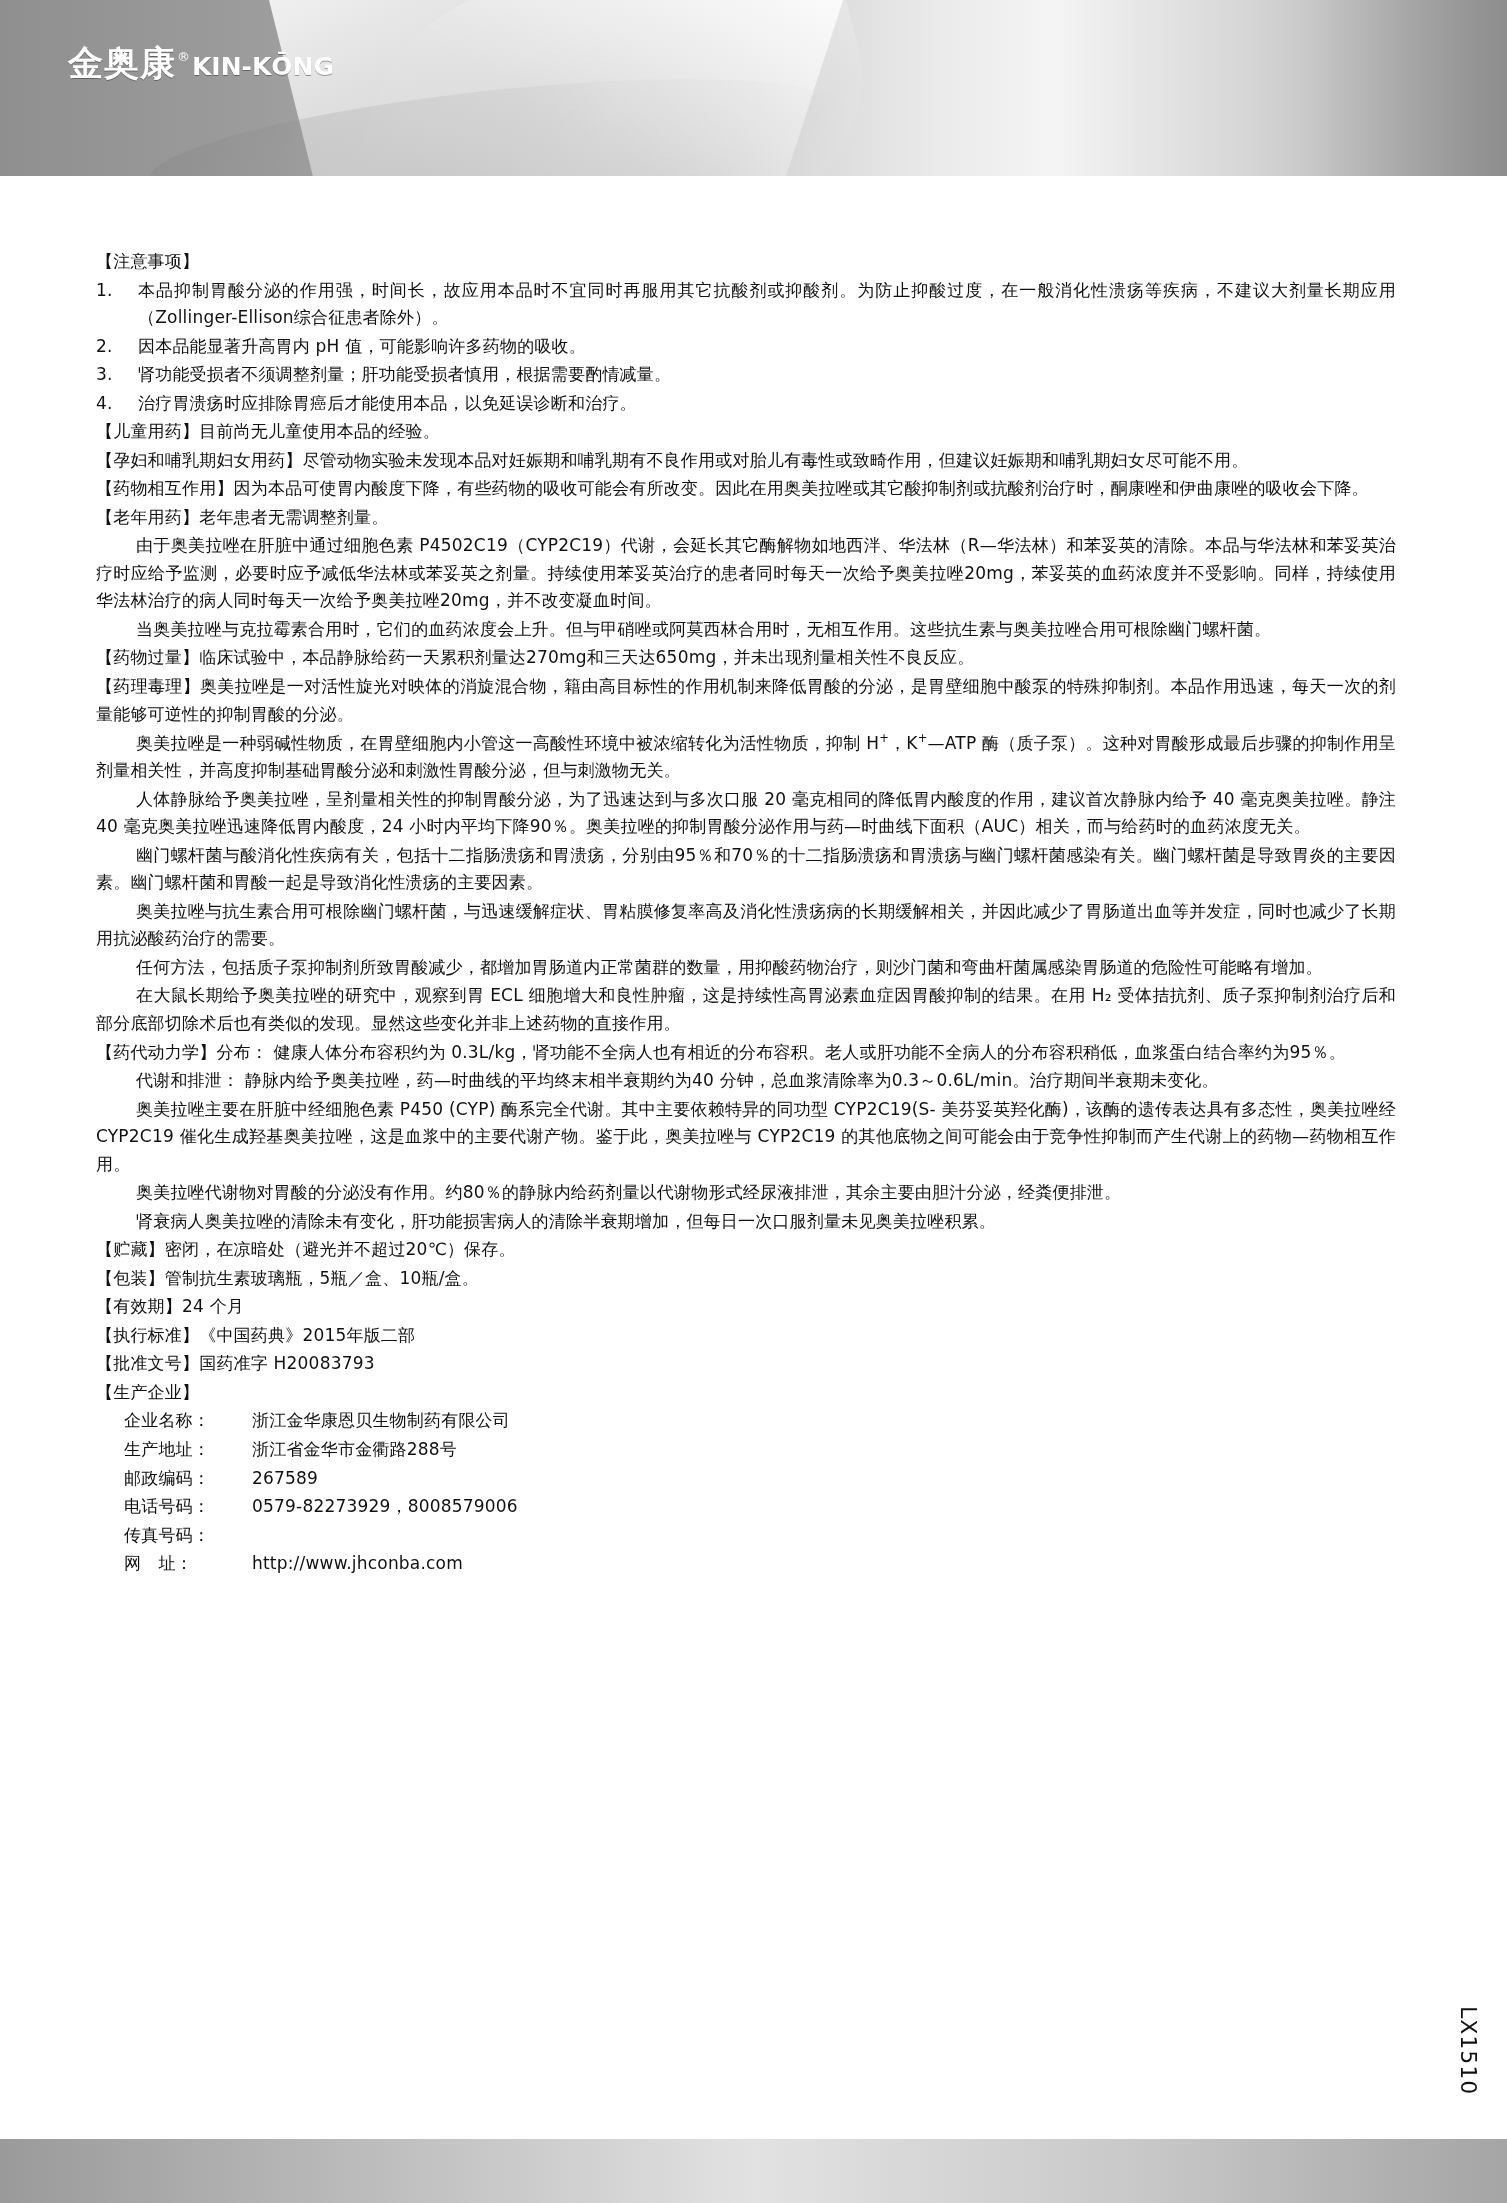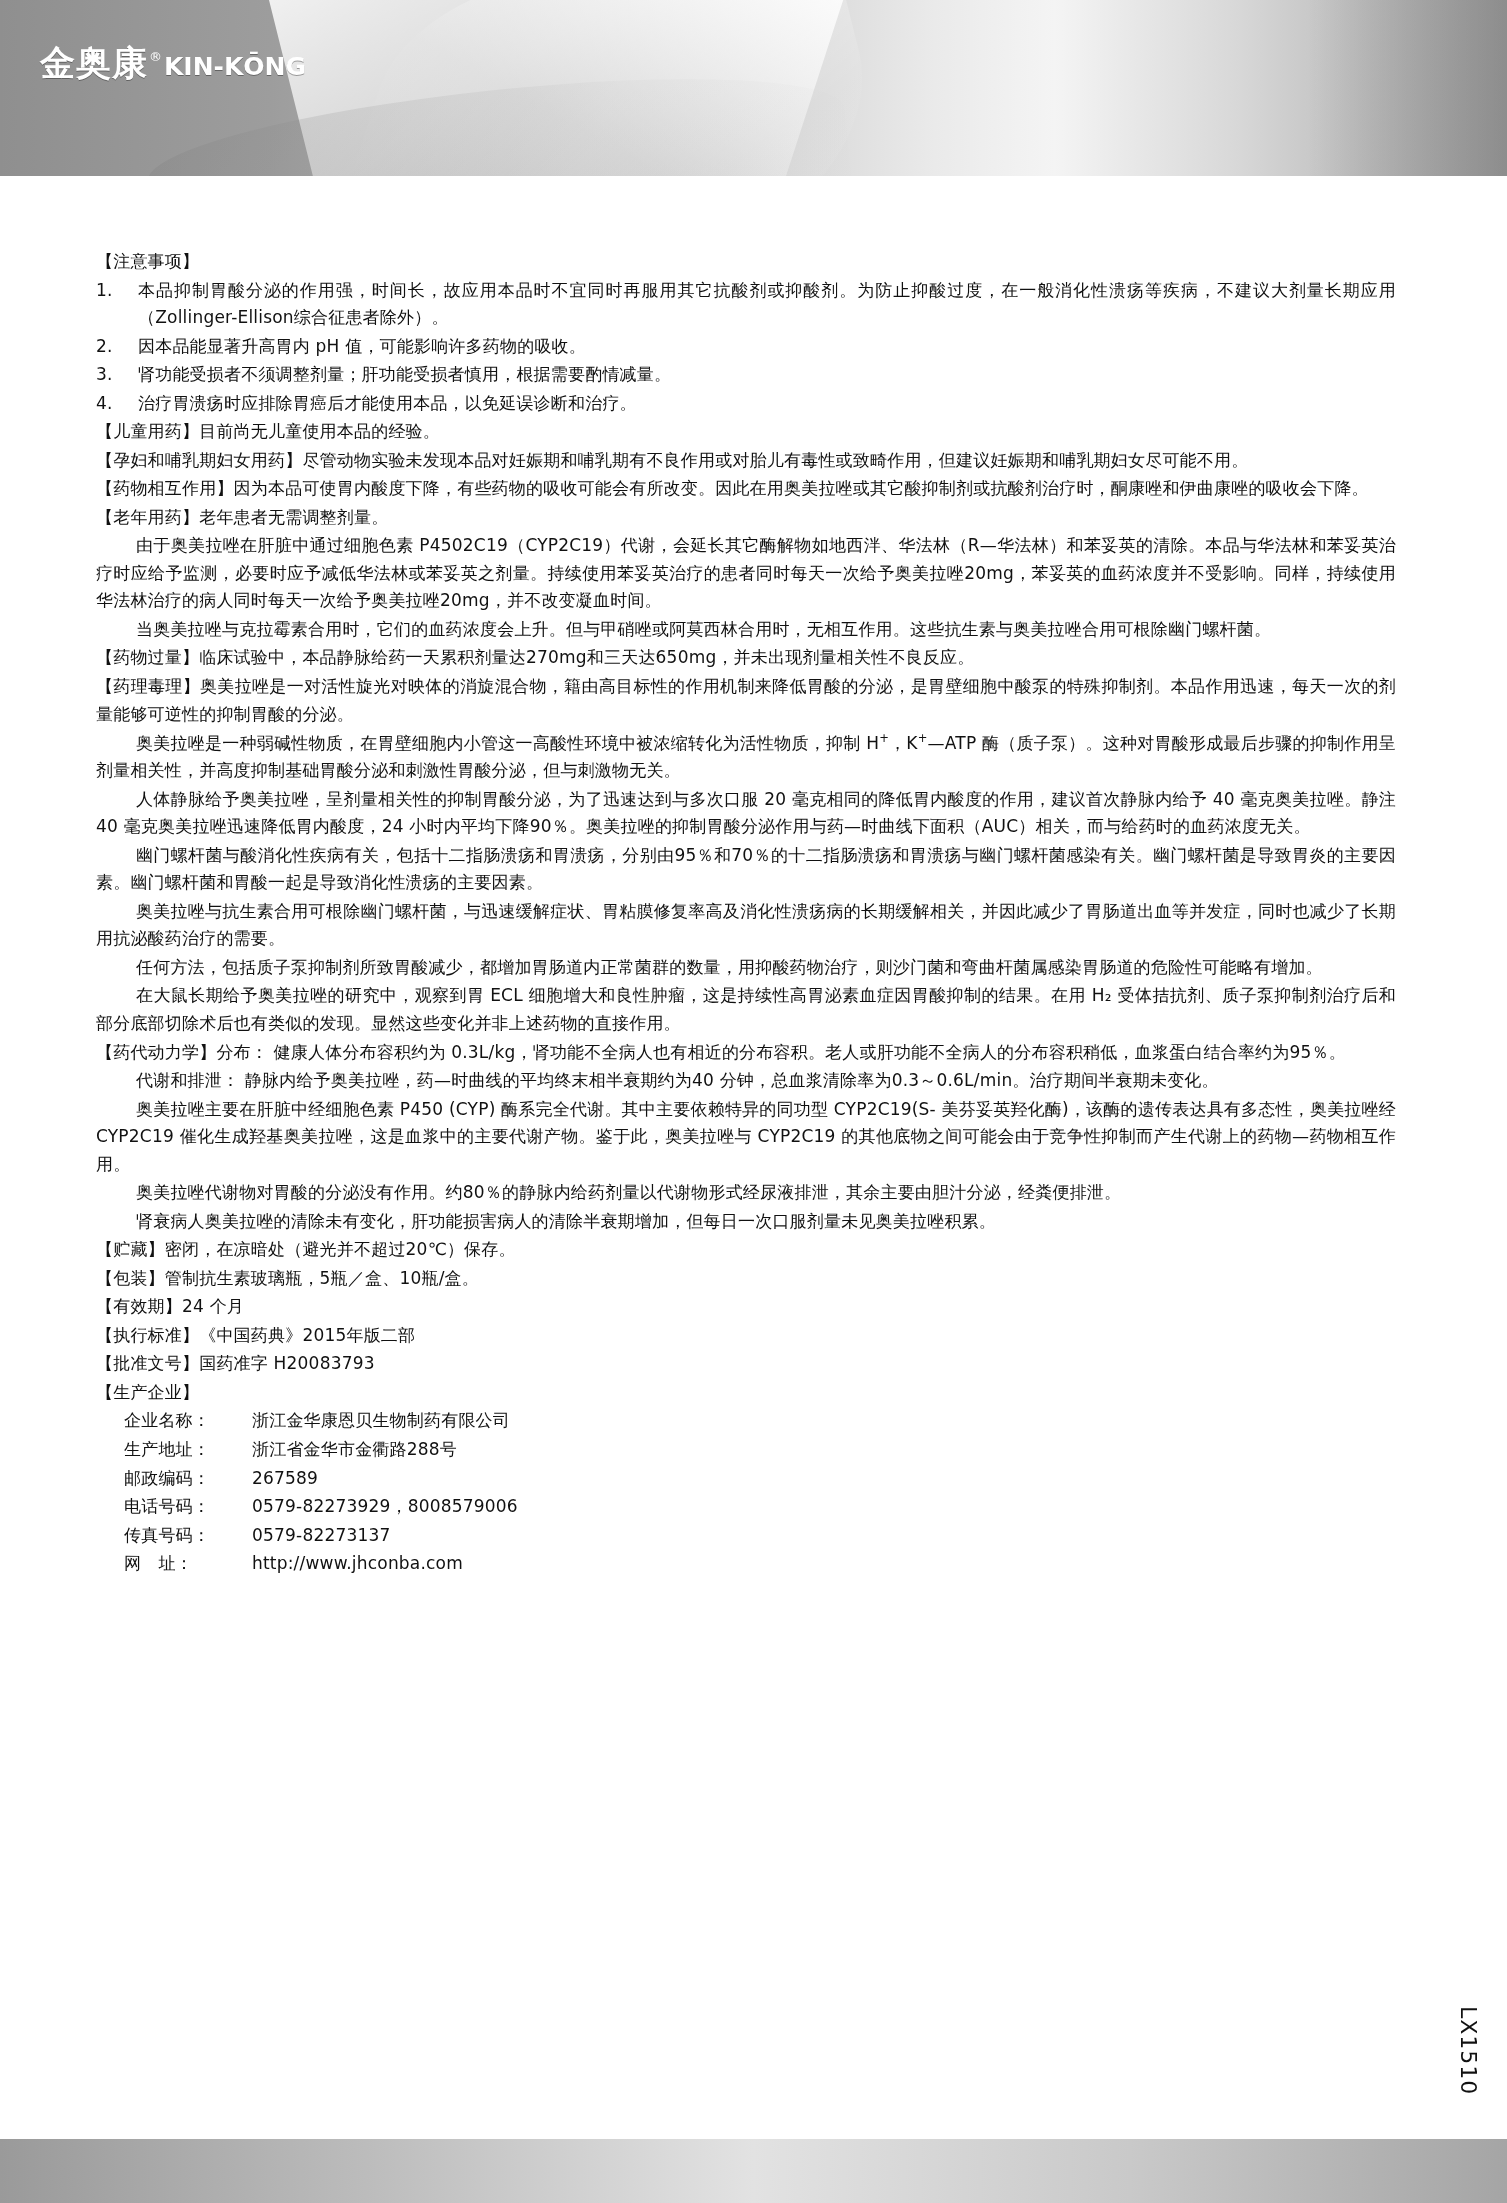--- a/index.html
+++ b/index.html
@@ -52,21 +52,21 @@
     transform: rotate(-6deg);
     border-radius: 50% / 30%;
   }
   .header .edgefade {
     position: absolute;
     right: 0; top: 0; width: 200px; height: 176px;
     background: linear-gradient(90deg, rgba(255,255,255,0) 0%, rgba(90,90,90,0.30) 100%);
   }
   .logo {
     position: absolute;
-    left: 40px;
+    left: 68px;
     top: 40px;
     display: flex;
     align-items: baseline;
     white-space: nowrap;
   }
   .logo-cn {
     font-family: "DejaVu Sans", "Liberation Sans", sans-serif;
     font-weight: bold;
     font-size: 35px;
     letter-spacing: 1px;
@@ -245,21 +245,20 @@
       <div class="manu-row">
         <div class="manu-label">邮政编码：</div>
         <div class="manu-value">267589</div>
       </div>
       <div class="manu-row">
         <div class="manu-label">电话号码：</div>
         <div class="manu-value">0579-82273929，8008579006</div>
       </div>
       <div class="manu-row">
         <div class="manu-label">传真号码：</div>
-        <div class="manu-value">0579-82273137</div>
       </div>
       <div class="manu-row">
         <div class="manu-label">网　址：</div>
         <div class="manu-value">http://www.jhconba.com</div>
       </div>
     </div>
 
   </div>
 
   <div class="sidecode">LX1510</div>

